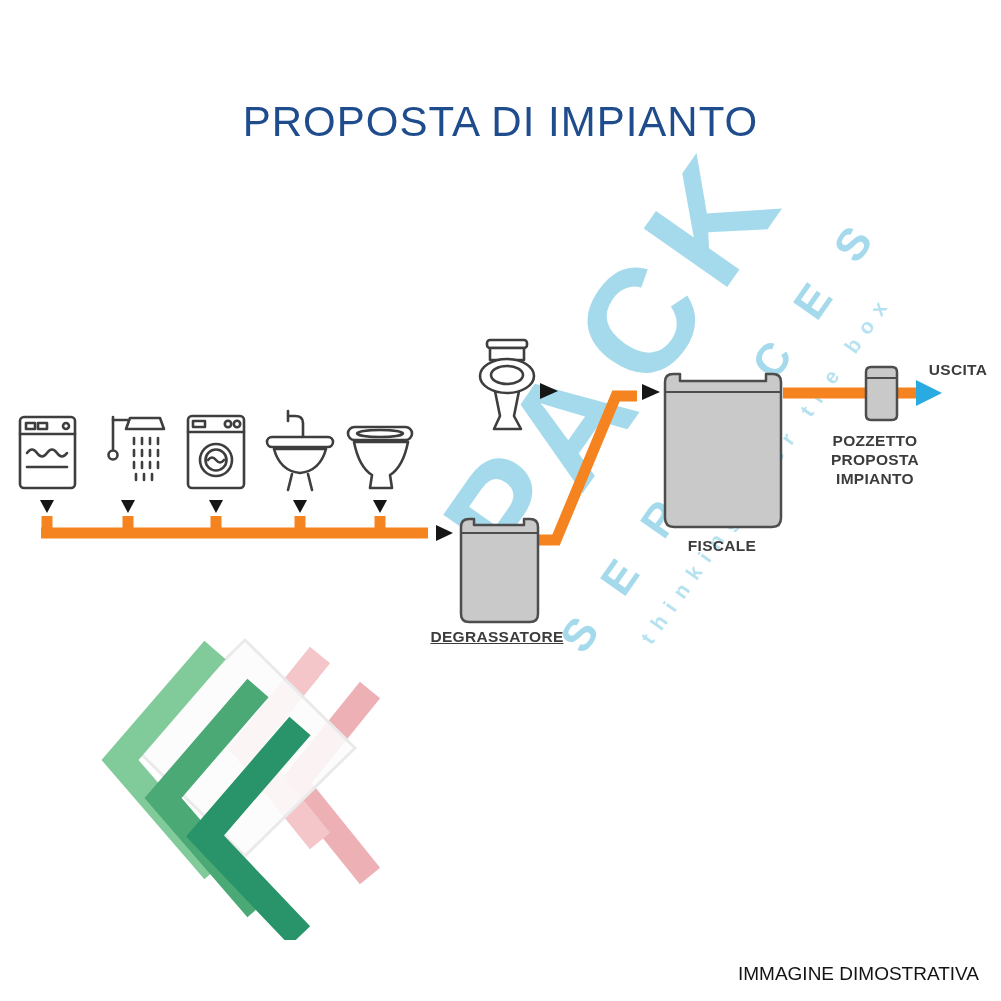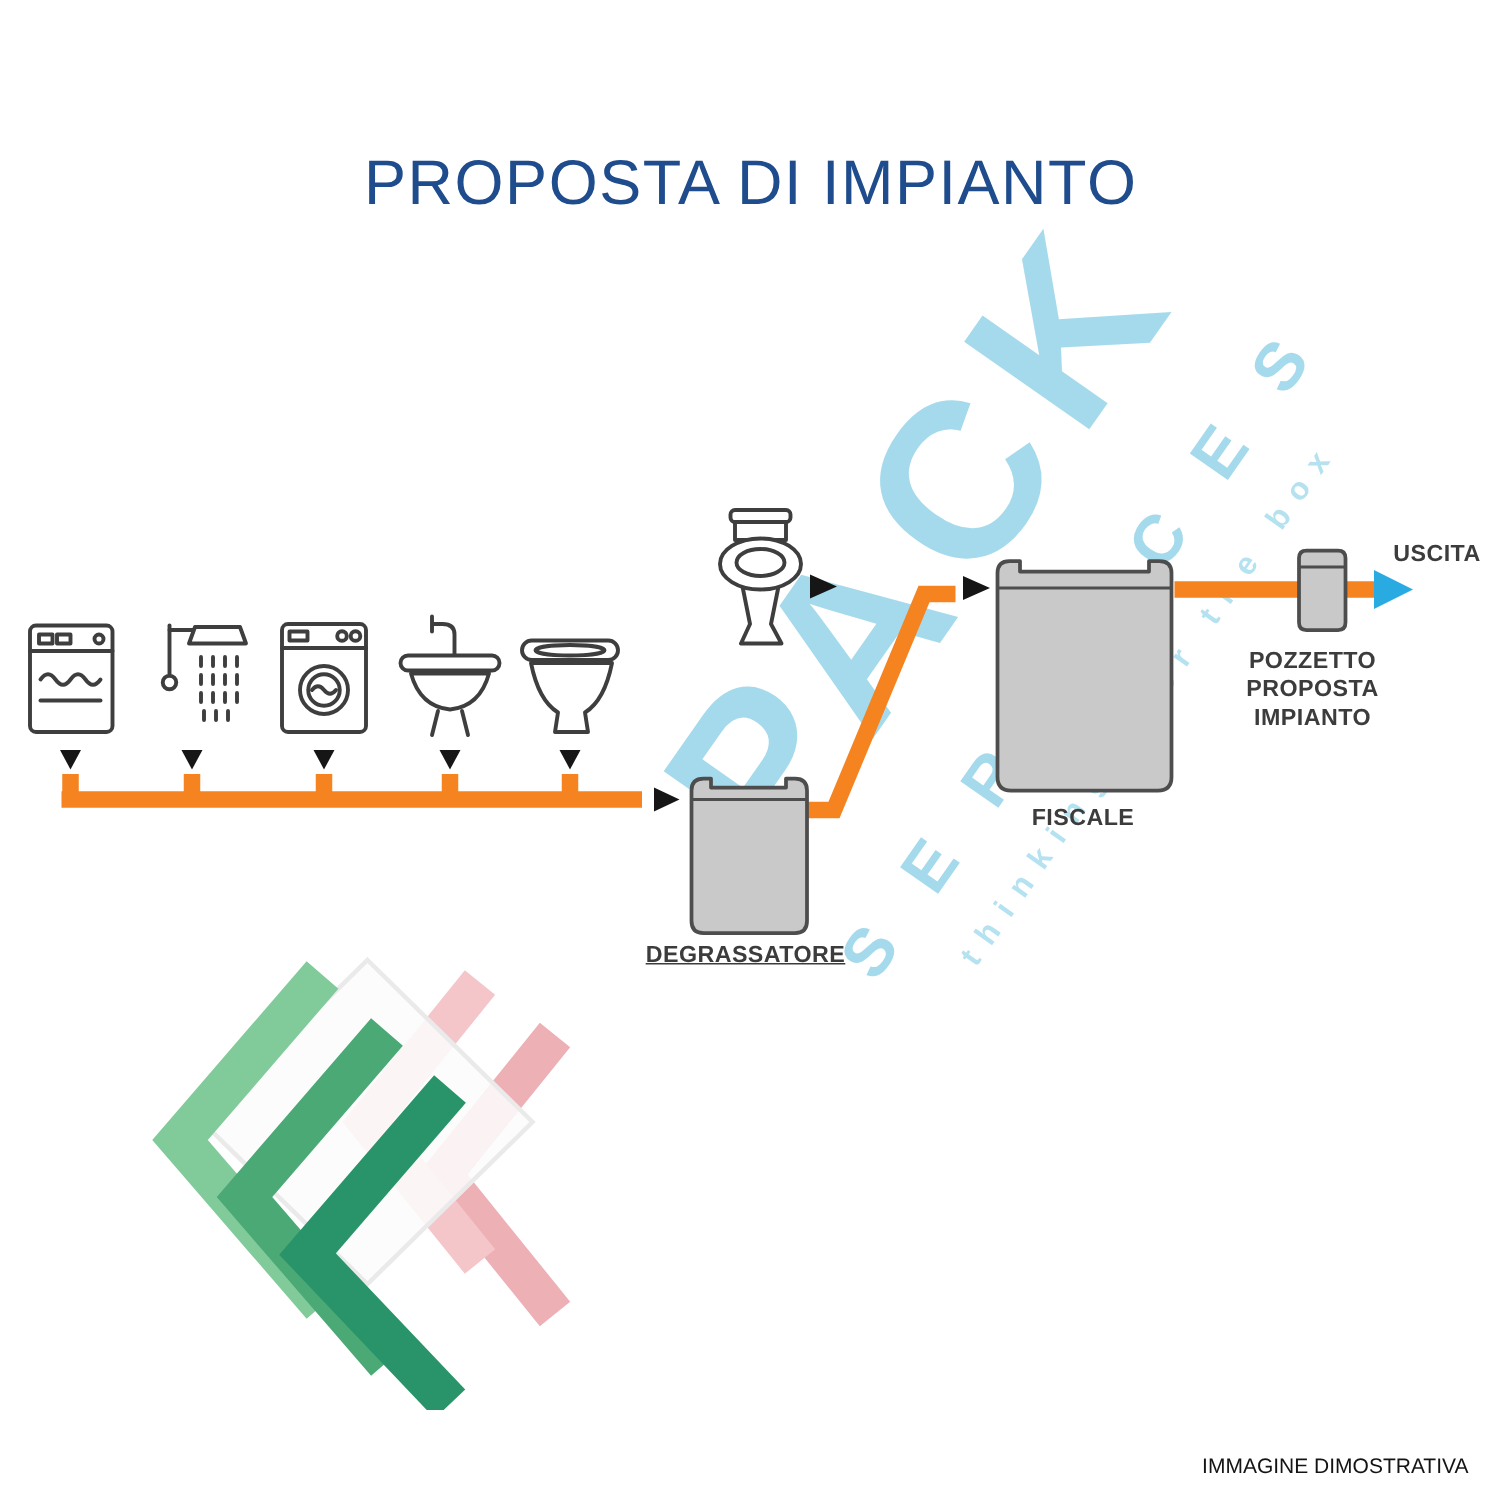--- a/index.html
+++ b/index.html
@@ -47,21 +47,21 @@
     position:absolute; z-index:3; font-weight:bold; color:var(--label-gray);
     font-size:15.5px; letter-spacing:.3px; text-align:center; line-height:19px;
   }
   .lbl-degrassatore{ left:412px; top:627px; width:170px;text-decoration:underline; }
   .lbl-settica{ left:662px; top:536px; width:120px; }
   .lbl-pozzetto{ left:812px; top:431px; width:126px; }
   .lbl-uscita{ left:918px; top:360px; width:80px; text-align:center; }
 
   .footer{
     position:absolute; right:22px; bottom:16px; z-index:3;
-    font-size:14px; color:#141414;
+    font-size:19px; color:#141414;
   }
 
   
   .pipe{ stroke:var(--pipe-orange); stroke-width:11; fill:none; }
   .icon{ stroke:#3E3E3E; stroke-width:2.6; fill:#fff; stroke-linejoin:round; stroke-linecap:round; }
   .icon-line{ stroke:#3E3E3E; stroke-width:2.6; fill:none; stroke-linejoin:round; stroke-linecap:round; }
   .tank{ fill:var(--tank-gray); stroke:var(--tank-outline); stroke-width:2.5; stroke-linejoin:round; }
   .tank-line{ stroke:var(--tank-outline); stroke-width:2; fill:none; }
   .arrow-black{ fill:#161616; }
   .arrow-blue{ fill:var(--outlet-blue); }

